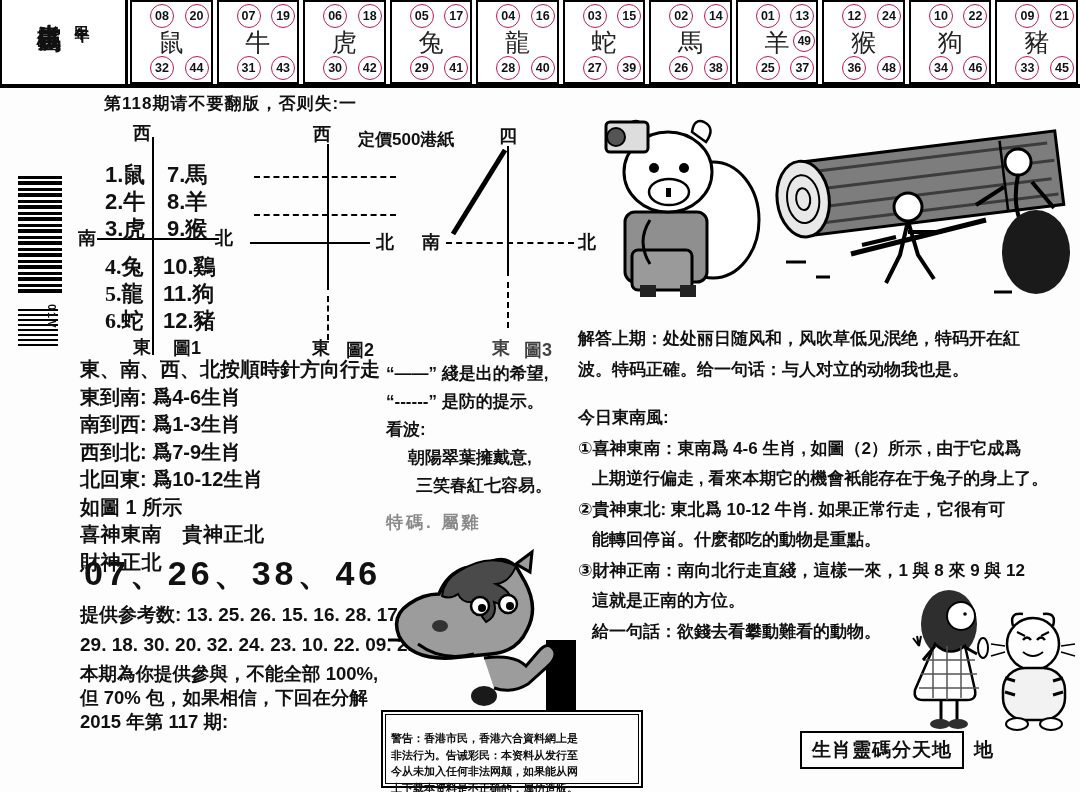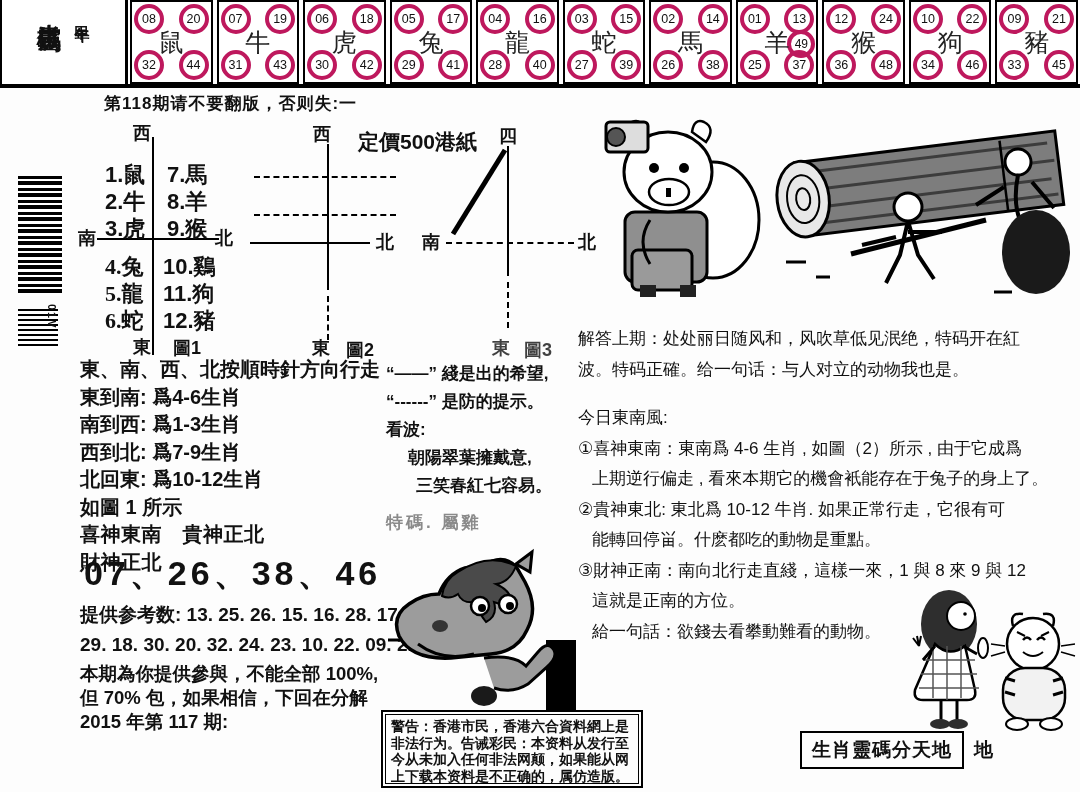--- a/index.html
+++ b/index.html
@@ -8,30 +8,30 @@
   
   .strip{position:absolute;left:0;top:0;width:1080px;height:84px;display:flex;
          border-bottom:4px solid #000;background:#fff;}
   .strip-head{width:128px;display:flex;justify-content:center;gap:14px;border-right:3px solid #000;
               border-left:2px solid #000;padding-top:4px;box-sizing:border-box;}
   .vtext{writing-mode:vertical-rl;text-orientation:upright;font-weight:bold;line-height:1;}
   .brand{font-size:24px;letter-spacing:2px;}
   .year{font-size:15px;margin-top:10px;letter-spacing:1px;}
   .zcells{flex:1;display:flex;gap:4px;padding:0 2px;}
   .zcell{flex:1;position:relative;border:2px solid #000;background:#fff;}
-  .circ{position:absolute;width:22px;height:22px;border:4px solid #be185d;border-radius:50%;
-        display:flex;align-items:center;justify-content:center;font-size:12.5px;font-weight:normal;}
+  .circ{position:absolute;width:22px;height:22px;border:1px solid #be185d;border-radius:50%;
+        display:flex;align-items:center;justify-content:center;font-size:12.5px;font-weight:bold;margin-left:16px;}
   .tl{top:2px;left:2px;} .tr{top:2px;right:2px;} .bl{bottom:2px;left:2px;} .br{bottom:2px;right:2px;}
   .mid{top:28px;right:1px;width:20px;height:20px;font-size:12px;}
   .animal{position:absolute;left:50%;top:50%;transform:translate(-50%,-50%);
           font-size:25px;font-family:"DejaVu Serif",serif;color:#222;}
   
   .abs{position:absolute;white-space:nowrap;}
   .notice{left:104px;top:92px;font-size:17px;font-weight:600;letter-spacing:1px;}
-  .price{left:358px;top:128px;font-size:21px;font-weight:bold;}
+  .price{left:358px;top:128px;font-size:17px;font-weight:bold;}
   
   .barcode{position:absolute;left:18px;top:176px;width:44px;height:172px;}
   .bars-a{position:absolute;left:0;top:0;width:44px;height:120px;
           background:repeating-linear-gradient(180deg,#000 0 3px,#fff 3px 5px,#000 5px 9px,#fff 9px 12px);}
   .bars-b{position:absolute;left:0;top:133px;width:40px;height:39px;
           background:repeating-linear-gradient(180deg,#000 0 2px,#fff 2px 5px);}
   .bc-label{position:absolute;left:40px;top:128px;font-size:11px;font-weight:bold;
             transform:rotate(90deg);transform-origin:left top;letter-spacing:2px;}
   
   .diag{position:absolute;}
@@ -41,31 +41,31 @@
   .hline{position:absolute;height:2px;background:#000;}
   .vdash{position:absolute;width:0;border-left:2px dashed #000;}
   .hdash{position:absolute;height:0;border-top:2px dashed #000;}
   .qlist{position:absolute;font-size:22px;font-weight:600;line-height:27px;white-space:nowrap;}
   
   .rules{left:80px;top:356px;font-size:20px;font-weight:600;line-height:27.5px;}
   .rules .gods{letter-spacing:.5px;}
   .legend{left:386px;top:360px;font-size:17px;font-weight:600;line-height:28px;}
   .legend .ind1{padding-left:22px;} .legend .ind2{padding-left:30px;}
   .legend .faded{color:#8a8a8a;margin-top:9px;letter-spacing:3px;}
-  .rblock{left:578px;top:324px;width:502px;font-size:17px;font-weight:400;line-height:30.5px;}
+  .rblock{left:578px;top:324px;width:502px;font-size:17px;font-weight:700;line-height:30.5px;}
   .rblock .gap{height:18px;}
   .rblock .ind{padding-left:14px;}
   .bignums{left:84px;top:551px;font-size:34px;font-weight:bold;letter-spacing:4px;}
   .refs{left:80px;top:600px;font-size:19px;font-weight:bold;line-height:30px;}
   .promise{left:80px;top:662px;font-size:18.5px;font-weight:bold;line-height:24px;}
   
   .warnbox{position:absolute;left:381px;top:710px;width:262px;height:78px;border:2.5px solid #000;
            box-sizing:border-box;padding:2px;}
-  .warn-inner{border:1.5px solid #000;height:100%;box-sizing:border-box;padding:3px 5px;
-              font-size:14px;font-weight:bold;line-height:16.5px;white-space:nowrap;}
+  .warn-inner{border:1.5px solid #000;height:100%;box-sizing:border-box;padding:15px 5px;
+              font-size:11px;font-weight:bold;line-height:16.5px;white-space:nowrap;}
   
   .fbox{position:absolute;left:800px;top:731px;width:160px;height:34px;border:2px solid #000;
         display:flex;align-items:center;justify-content:center;font-size:19px;font-weight:bold;
         letter-spacing:1px;}
   .fsuffix{left:974px;top:737px;font-size:19px;font-weight:bold;}
   .cartoon{position:absolute;}
 </style>
 </head>
 <body>
 

